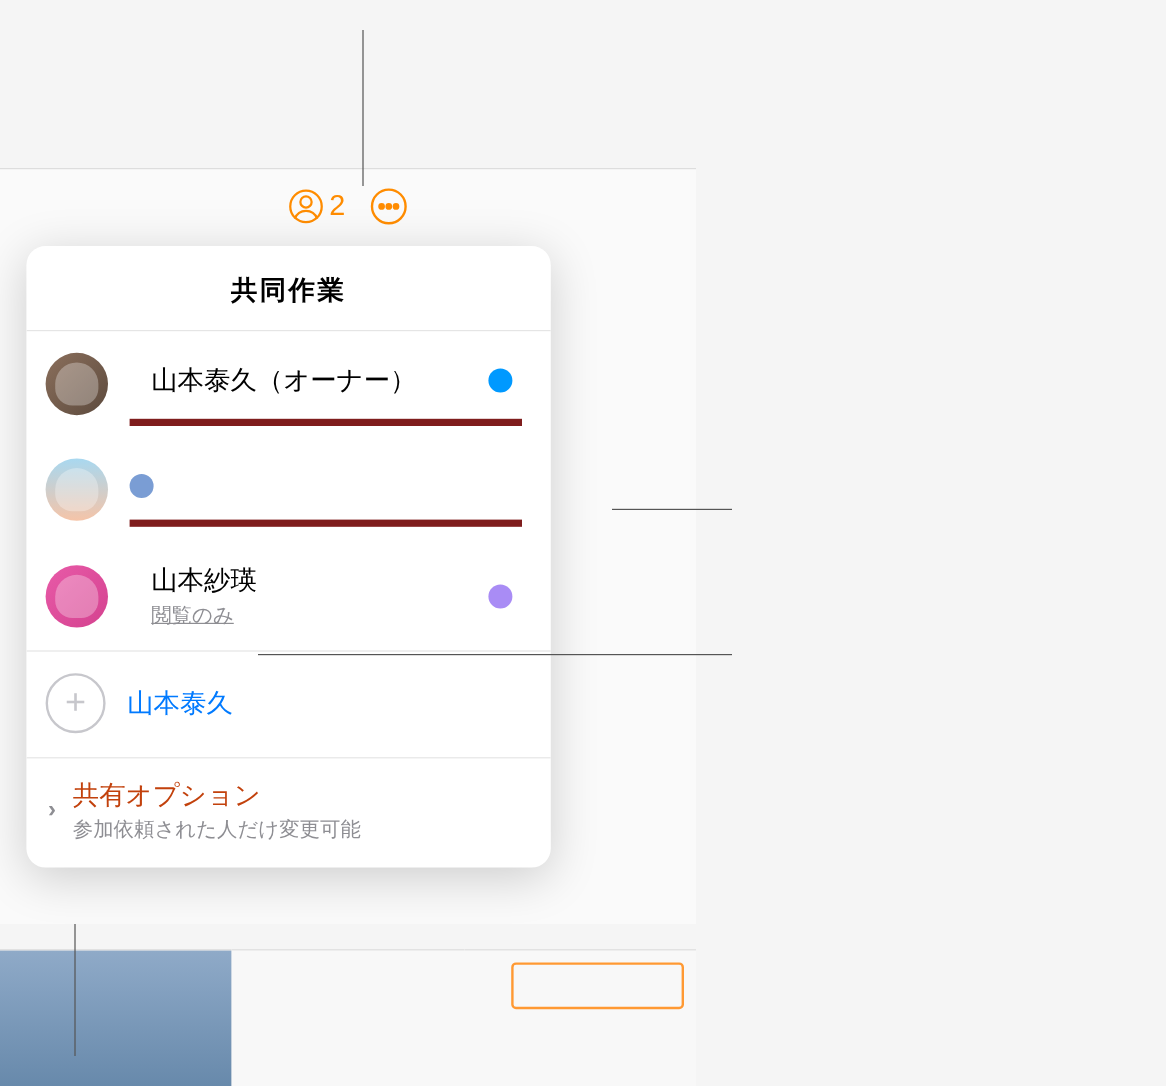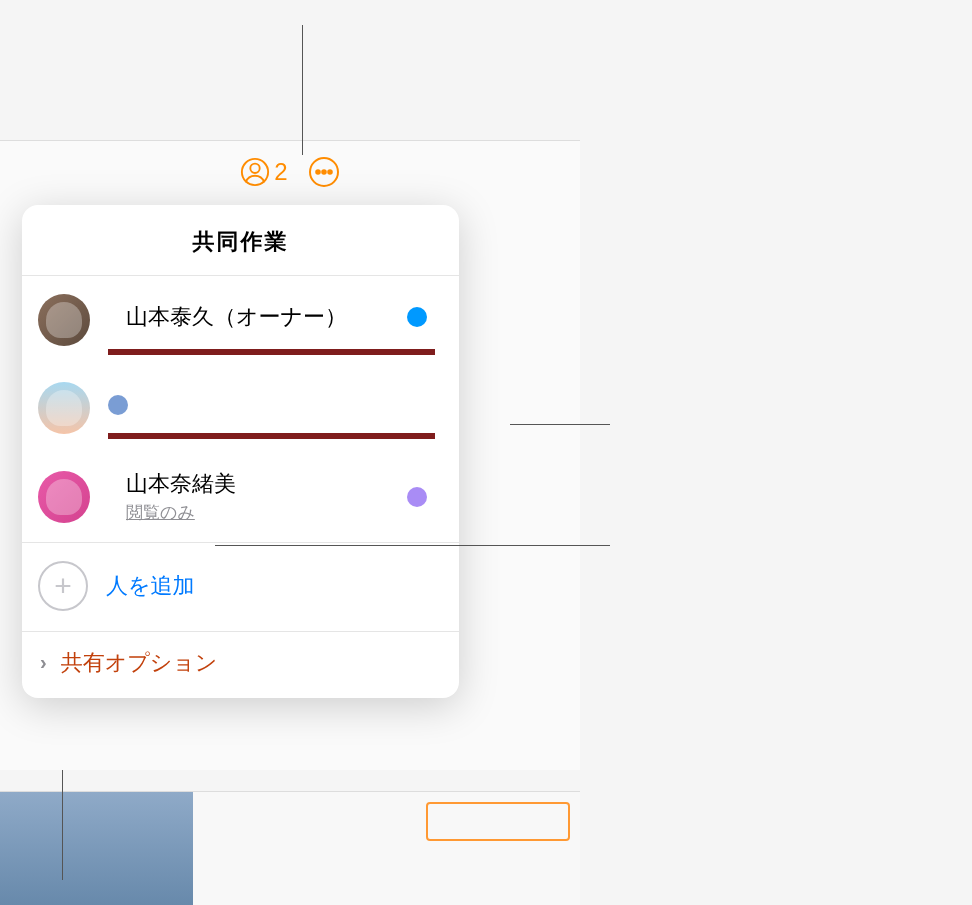--- a/index.html
+++ b/index.html
@@ -311,38 +311,39 @@
       <div class="avatar a2"></div>
       <div class="row-content">
         <div class="status-dot" style="background:#7a9dd4"></div>
       </div>
     </div>
 
     <div class="participant-row">
       <div class="avatar a3"></div>
       <div class="row-content" style="border-bottom:none">
         <div class="participant-info">
-          <div class="participant-name">山本奈緒美</div>
+          <div class="participant-name">山本紗瑛</div>
           <div class="participant-sub">閲覧のみ</div>
         </div>
         <div class="status-dot" style="background:#a98cf5"></div>
       </div>
     </div>
 
   </div>
 
   <div class="add-row">
     <div class="add-icon">+</div>
-    <div class="add-label">人を追加</div>
+    <div class="add-label">山本泰久</div>
   </div>
 
   <div class="options-row">
     <div class="chevron">›</div>
     <div class="options-text">
       <div class="options-title">共有オプション</div>
+      <div class="options-sub">参加依頼された人だけ変更可能</div>
     </div>
   </div>
 </div>
 
 <div class="callout-line callout-v1"></div>
 <div class="callout-line callout-h2"></div>
 <div class="callout-line callout-h3"></div>
 <div class="callout-line callout-v4"></div>
 
 </body></html>

